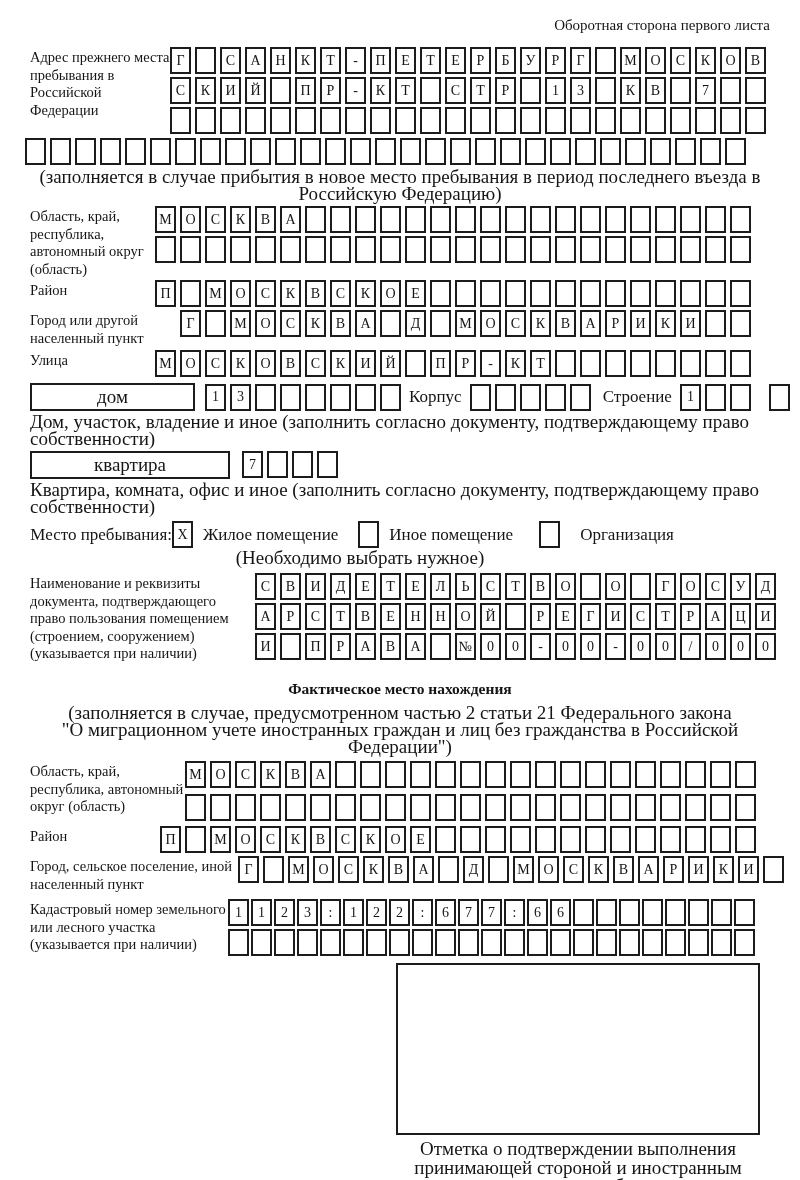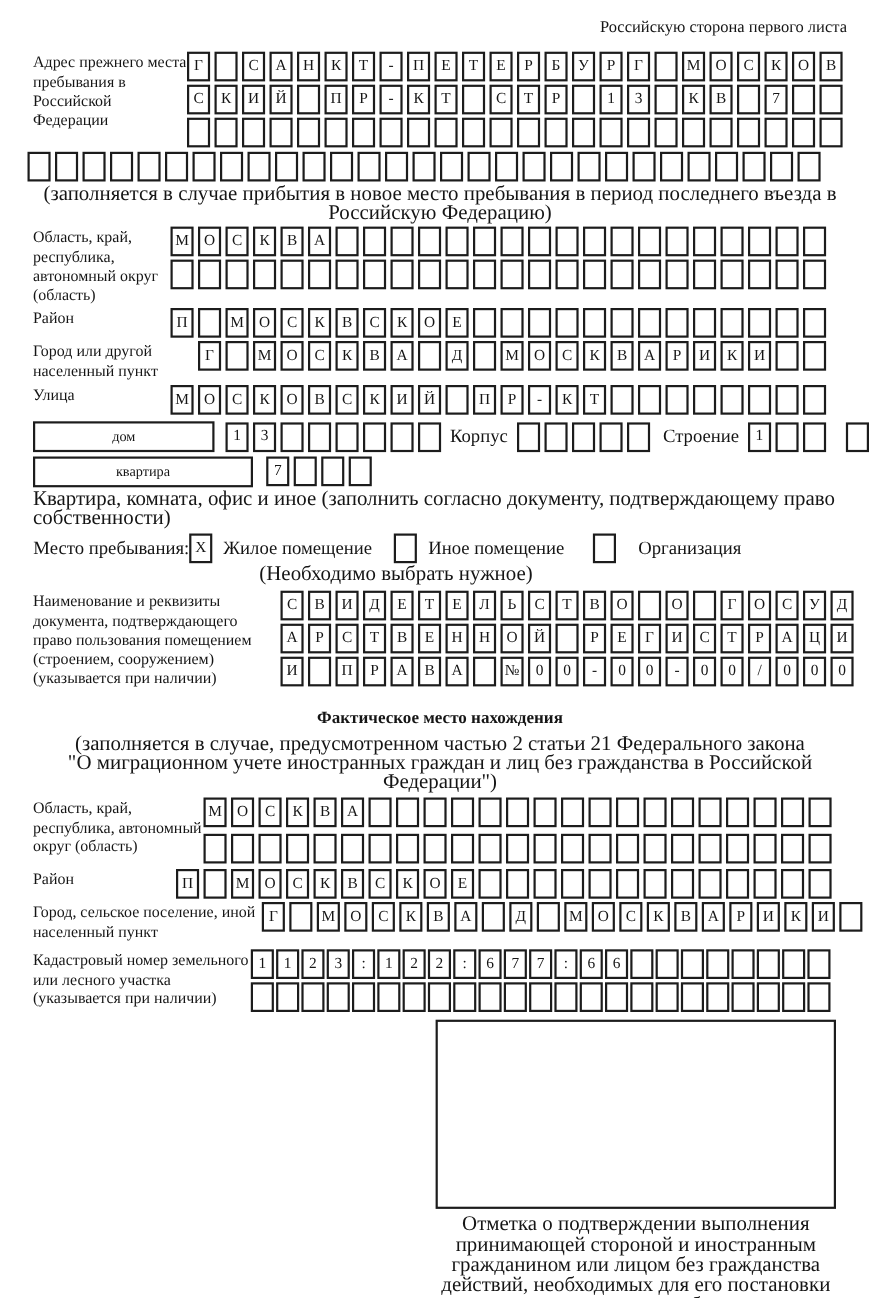--- a/index.html
+++ b/index.html
@@ -20,31 +20,31 @@
     margin-right:4px;display:flex;align-items:center;justify-content:center;
     font-size:14px;line-height:1;flex-shrink:0;background:#fff;
   }
   .tight .cell{margin-right:2px;}
   .note{font-size:19px;line-height:17px;}
   .center{text-align:center;}
   .h2{font-weight:bold;text-align:center;font-size:15.5px;line-height:19px;}
   .lblrect{
     border:2px solid #1c1c1c;height:28px;box-sizing:border-box;
     display:flex;align-items:center;justify-content:center;
-    font-size:13px;flex-shrink:0;background:#fff;
+    font-size:19px;flex-shrink:0;background:#fff;
   }
   .inlbl{font-size:17px;align-self:center;white-space:nowrap;text-align:right;}
   .stampbox{width:364px;height:172px;border:2px solid #1c1c1c;box-sizing:border-box;background:#fff;}
 </style>
 </head>
 <body>
 
 <div class="page">
 
-  <div class="hdr">Российскую сторона первого листа</div>
+  <div class="hdr">Оборотная сторона первого листа</div>
 
   <div class="frow" style="margin-top:13px">
     <div class="flabel" style="width:140px">Адрес прежнего места пребывания в Российской Федерации</div>
     <div class="bcol">
       <div class="brow">
           <div class="cell">Г</div>
           <div class="cell"></div>
           <div class="cell">С</div>
           <div class="cell">А</div>
           <div class="cell">Н</div>
@@ -326,20 +326,21 @@
     <div class="inlbl" style="margin:0 8px 0 8px">Строение</div>
     <div class="brow">
         <div class="cell">1</div>
         <div class="cell"></div>
         <div class="cell"></div>
       </div>
     <div class="brow" style="margin-left:14px">
         <div class="cell"></div>
       </div>
   </div>
+  <div class="note" style="margin-top:2px">Дом, участок, владение и иное (заполнить согласно документу, подтверждающему право собственности)</div>
 
   <div class="frow" style="margin-top:4px;">
     <div class="lblrect" style="width:200px">квартира</div>
     <div class="brow" style="margin-left:12px">
         <div class="cell">7</div>
         <div class="cell"></div>
         <div class="cell"></div>
         <div class="cell"></div>
       </div>
   </div>

